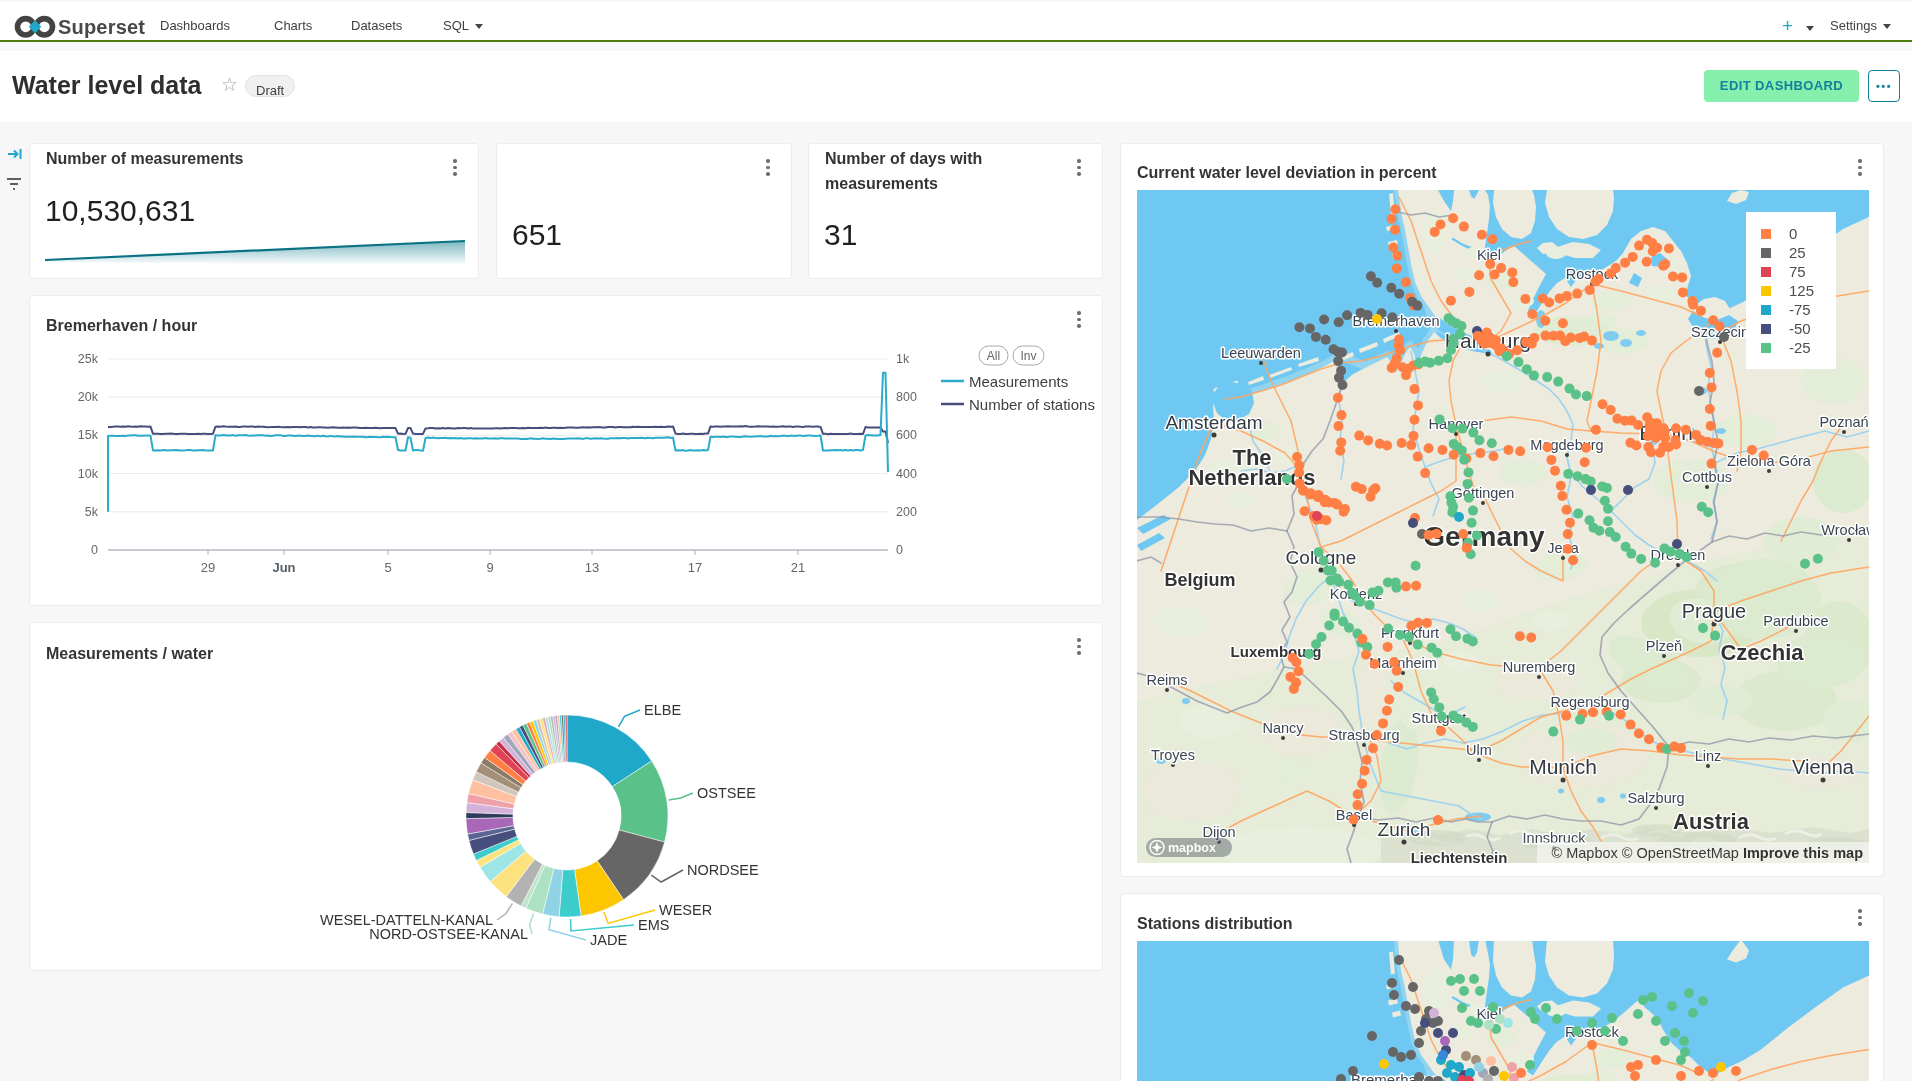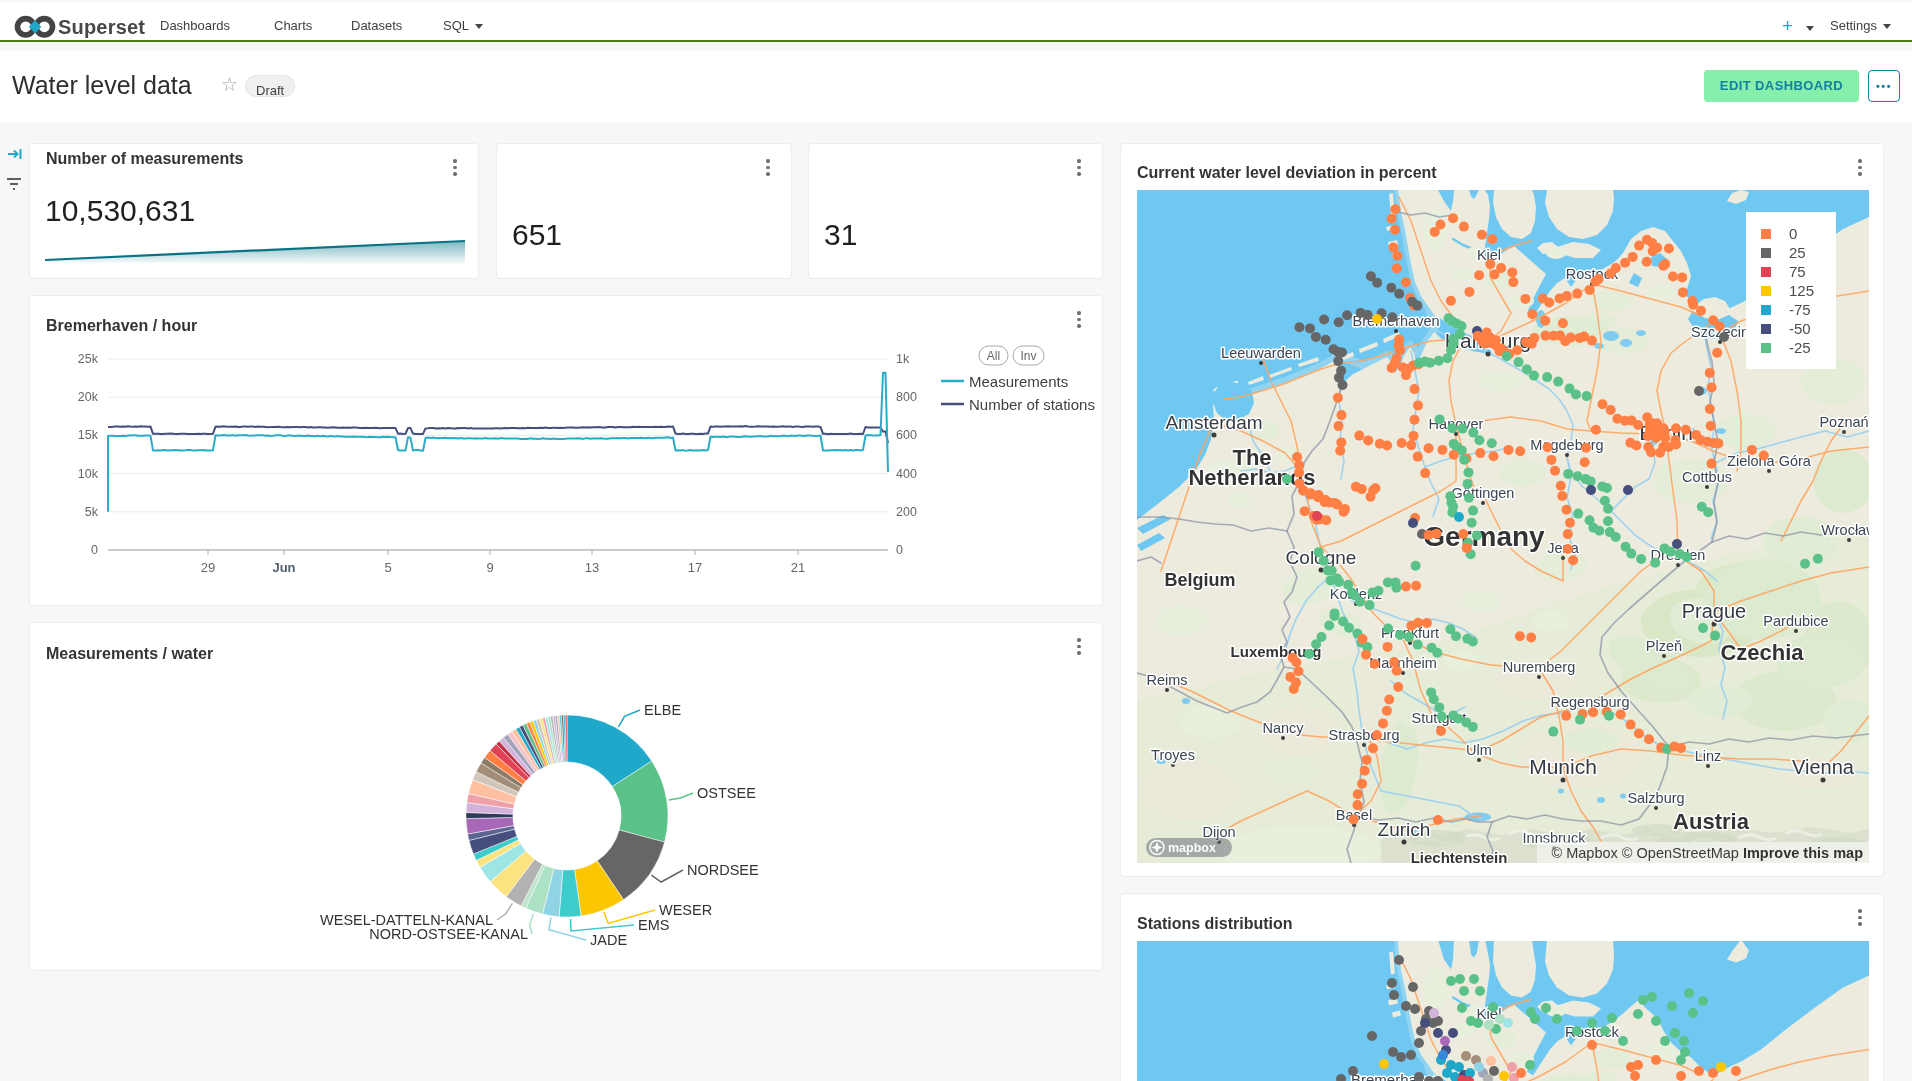--- a/index.html
+++ b/index.html
@@ -5,21 +5,21 @@
 html,body { width:1912px; height:1081px; overflow:hidden; background:#f7f7f7;
   font-family:"Liberation Sans", sans-serif; }
 .nav { position:absolute; left:0; top:2px; width:1912px; height:40px; background:#fff;
   border-bottom:2px solid #4d7c0f; z-index:5; }
 .logo { position:absolute; left:14px; top:9px; }
 .brand { position:absolute; left:58px; top:14px; font-size:20px; font-weight:700; color:#484848; letter-spacing:0.2px;}
 .navlink { position:absolute; top:16px; font-size:13px; color:#404040; }
 .caret { display:inline-block; width:0; height:0; border-left:4.5px solid transparent;
   border-right:4.5px solid transparent; border-top:5px solid #454545; margin-left:6px; vertical-align:middle;}
 .titlebar { position:absolute; left:0; top:51px; width:1912px; height:71px; background:#fff; z-index:4;}
-.h1 { position:absolute; left:12px; top:20px; font-size:25px; font-weight:400; color:#2e2e2e; }
+.h1 { position:absolute; left:12px; top:20px; font-size:25px; font-weight:700; color:#2e2e2e; }
 .star { position:absolute; left:221px; top:22px; color:#a0a0a0; font-size:19px; }
 .draft { position:absolute; left:245px; top:24px; height:22px; line-height:22px;
   background:#f0f0f0; border:1px solid #e3e3e3; border-radius:11px; font-size:13px; color:#3f3f3f; padding:4px 10px; }
 .editbtn { position:absolute; left:1704px; top:19px; width:155px; height:32px; background:#86efac;
   border-radius:4px; color:#13809c; font-size:13px; font-weight:700; letter-spacing:0.4px;
   text-align:center; line-height:32px; }
 .dotsbtn { position:absolute; left:1868px; top:19px; width:32px; height:32px; border:1px solid #13809c;
   border-radius:4px; color:#13809c; font-size:11px; font-weight:700; text-align:center; line-height:30px; letter-spacing:1.5px;}
 .card { position:absolute; background:#fff; border:1px solid #ececec; border-radius:4px; }
 .ctitle { position:absolute; left:16px; top:2px; font-size:16px; font-weight:700; color:#333436;
@@ -90,20 +90,21 @@
 </div>
 <div class="card" style="left:496px; top:143px; width:296px; height:136px;">
     <div class="kebab">
       <span></span>
       <span></span>
       <span></span>
     </div>
   <div class="bignum" style="top:74px;">651</div>
 </div>
 <div class="card" style="left:808px; top:143px; width:295px; height:136px;">
+  <div class="ctitle" style="width:235px;">Number of days with measurements</div>
     <div class="kebab">
       <span></span>
       <span></span>
       <span></span>
     </div>
   <div class="bignum" style="top:74px;">31</div>
 </div>
 
 <div class="card" style="left:29px; top:295px; width:1074px; height:311px;">
   <div class="ctitle" style="top:17px;">Bremerhaven / hour</div>

